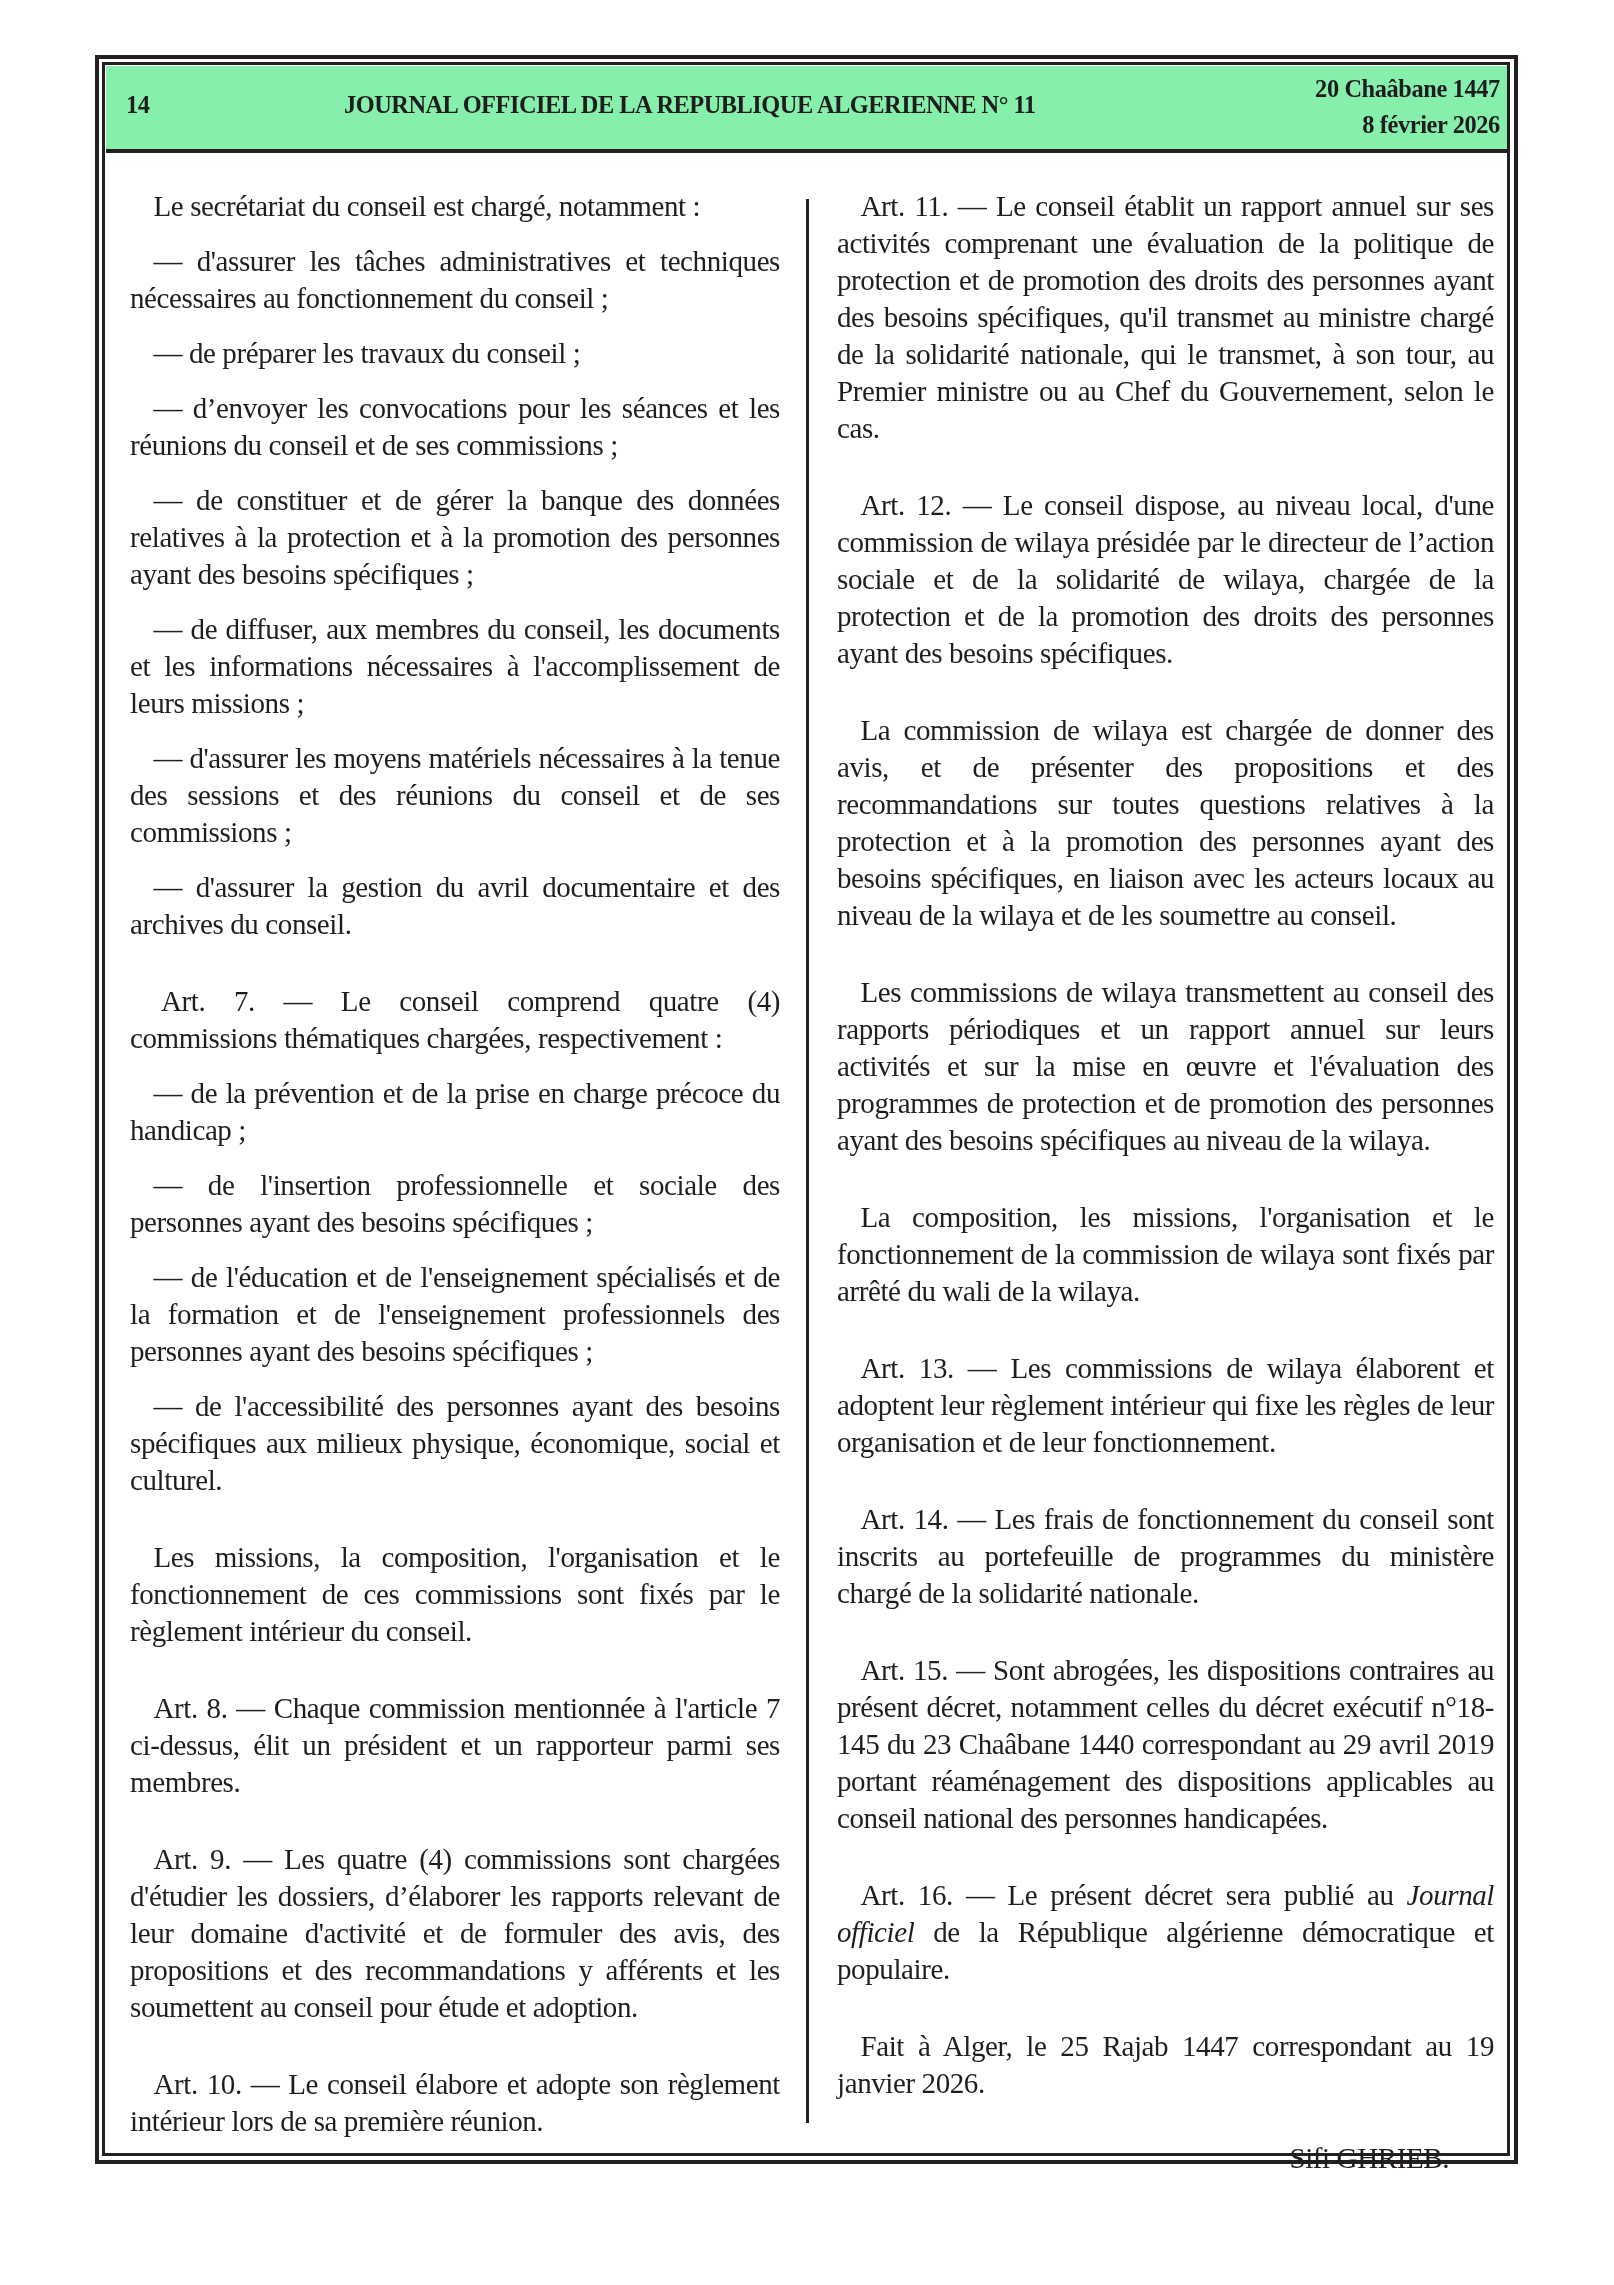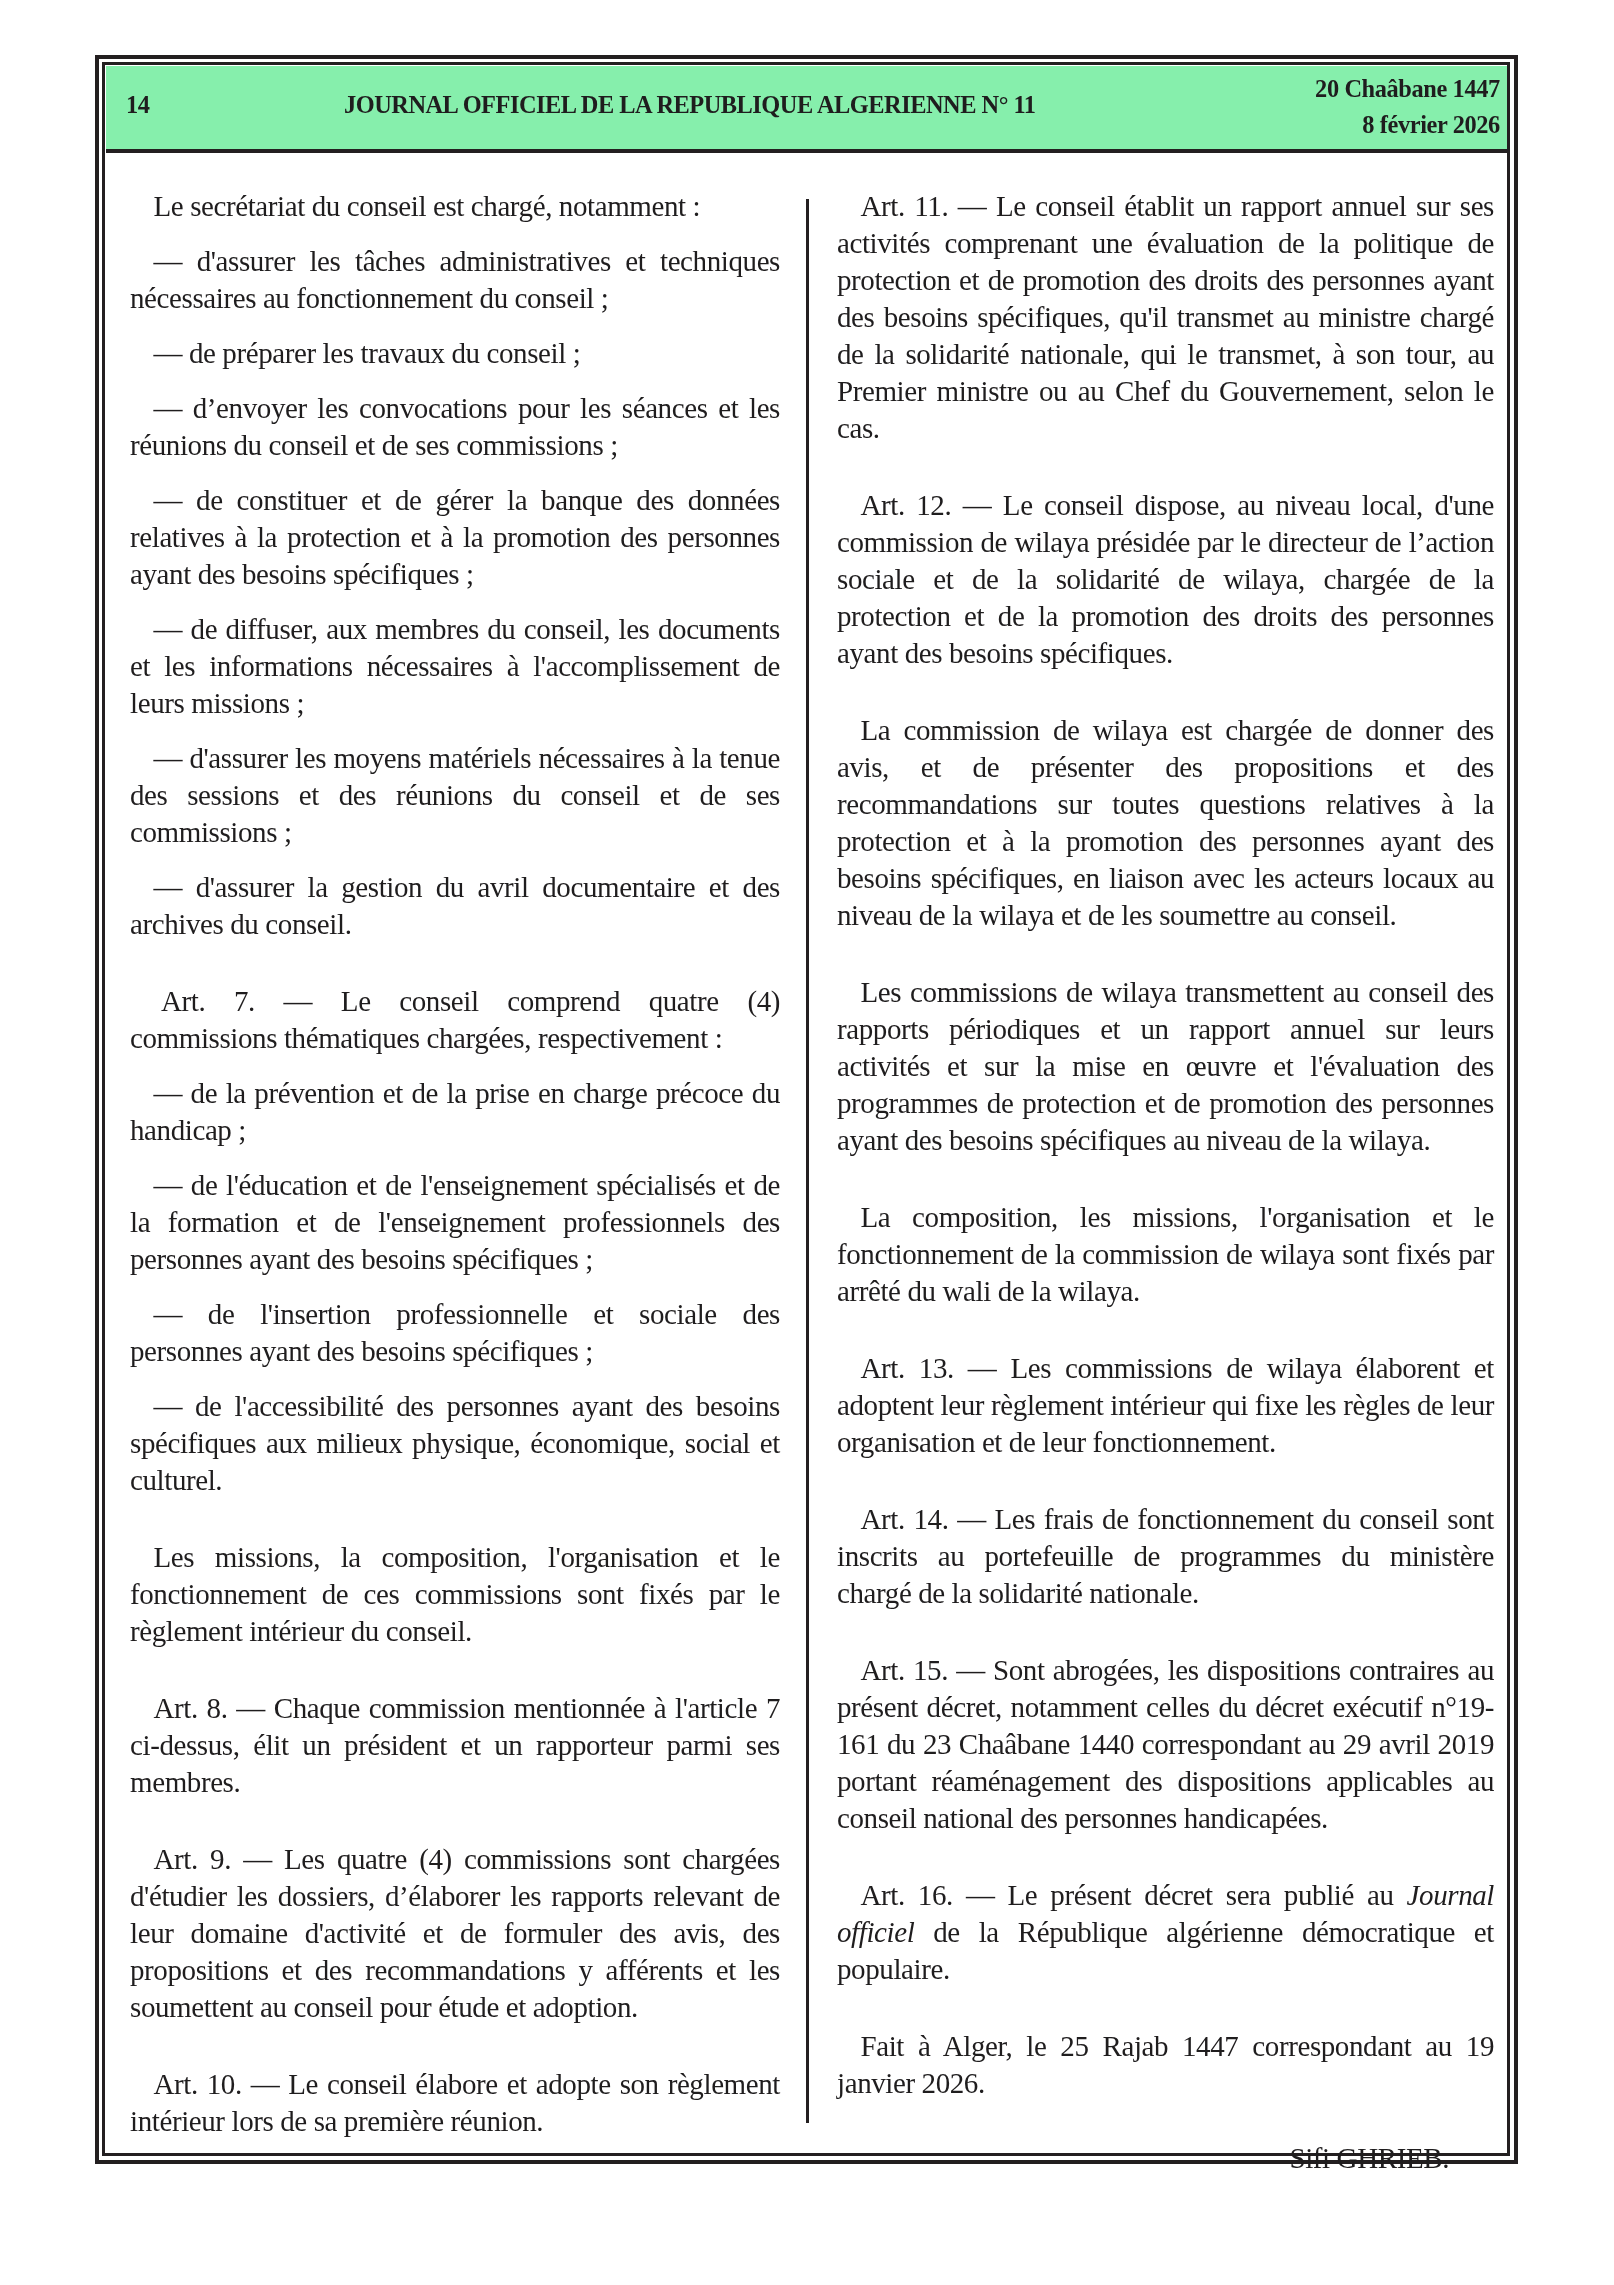--- a/index.html
+++ b/index.html
@@ -46,37 +46,37 @@
   <p class="first">Le secrétariat du conseil est chargé, notamment :</p>
   <p class="item">— d'assurer les tâches administratives et techniques nécessaires au fonctionnement du conseil ;</p>
   <p class="item">— de préparer les travaux du conseil ;</p>
   <p class="item">— d’envoyer les convocations pour les séances et les réunions du conseil et de ses commissions ;</p>
   <p class="item">— de constituer et de gérer la banque des données relatives à la protection et à la promotion des personnes ayant des besoins spécifiques ;</p>
   <p class="item">— de diffuser, aux membres du conseil, les documents et les informations nécessaires à l'accomplissement de leurs missions ;</p>
   <p class="item">— d'assurer les moyens matériels nécessaires à la tenue des sessions et des réunions du conseil et de ses commissions ;</p>
   <p class="item">— d'assurer la gestion du avril documentaire et des archives du conseil.</p>
   <p class="art art-indent">Art. 7. — Le conseil comprend quatre (4) commissions thématiques chargées, respectivement :</p>
   <p class="item">— de la prévention et de la prise en charge précoce du handicap ;</p>
+  <p class="item">— de l'insertion professionnelle et sociale des personnes ayant des besoins spécifiques ;</p>
   <p class="item">— de l'éducation et de l'enseignement spécialisés et de la formation et de l'enseignement professionnels des personnes ayant des besoins spécifiques ;</p>
-  <p class="item">— de l'insertion professionnelle et sociale des personnes ayant des besoins spécifiques ;</p>
   <p class="item">— de l'accessibilité des personnes ayant des besoins spécifiques aux milieux physique, économique, social et culturel.</p>
   <p class="para">Les missions, la composition, l'organisation et le fonctionnement de ces commissions sont fixés par le règlement intérieur du conseil.</p>
   <p class="art">Art. 8. — Chaque commission mentionnée à l'article 7 ci-dessus, élit un président et un rapporteur parmi ses membres.</p>
   <p class="art">Art. 9. — Les quatre (4) commissions sont chargées d'étudier les dossiers, d’élaborer les rapports relevant de leur domaine d'activité et de formuler des avis, des propositions et des recommandations y afférents et les soumettent au conseil pour étude et adoption.</p>
   <p class="art">Art. 10. — Le conseil élabore et adopte son règlement intérieur lors de sa première réunion.</p>
 </div>
 
 <div class="divider"></div>
 
 <div class="col col-right">
   <p class="first">Art. 11. — Le conseil établit un rapport annuel sur ses activités comprenant une évaluation de la politique de protection et de promotion des droits des personnes ayant des besoins spécifiques, qu'il transmet au ministre chargé de la solidarité nationale, qui le transmet, à son tour, au Premier ministre ou au Chef du Gouvernement, selon le cas.</p>
   <p class="art">Art. 12. — Le conseil dispose, au niveau local, d'une commission de wilaya présidée par le directeur de l’action sociale et de la solidarité de wilaya, chargée de la protection et de la promotion des droits des personnes ayant des besoins spécifiques.</p>
   <p class="para">La commission de wilaya est chargée de donner des avis, et de présenter des propositions et des recommandations sur toutes questions relatives à la protection et à la promotion des personnes ayant des besoins spécifiques, en liaison avec les acteurs locaux au niveau de la wilaya et de les soumettre au conseil.</p>
   <p class="para">Les commissions de wilaya transmettent au conseil des rapports périodiques et un rapport annuel sur leurs activités et sur la mise en œuvre et l'évaluation des programmes de protection et de promotion des personnes ayant des besoins spécifiques au niveau de la wilaya.</p>
   <p class="para">La composition, les missions, l'organisation et le fonctionnement de la commission de wilaya sont fixés par arrêté du wali de la wilaya.</p>
   <p class="art">Art. 13. — Les commissions de wilaya élaborent et adoptent leur règlement intérieur qui fixe les règles de leur organisation et de leur fonctionnement.</p>
   <p class="art">Art. 14. — Les frais de fonctionnement du conseil sont inscrits au portefeuille de programmes du ministère chargé de la solidarité nationale.</p>
-  <p class="art">Art. 15. — Sont abrogées, les dispositions contraires au présent décret, notamment celles du décret exécutif n°19-161 du 23 Chaâbane 1440 correspondant au 29 avril 2019 portant réaménagement des dispositions applicables au conseil national des personnes handicapées.</p>
+  <p class="art">Art. 15. — Sont abrogées, les dispositions contraires au présent décret, notamment celles du décret exécutif n°18-145 du 23 Chaâbane 1440 correspondant au 29 avril 2019 portant réaménagement des dispositions applicables au conseil national des personnes handicapées.</p>
   <p class="art"><span>Art. 16. — Le présent décret sera publié au </span><em>Journal officiel</em><span> de la République algérienne démocratique et populaire.</span></p>
   <p class="para">Fait à Alger, le 25 Rajab 1447 correspondant au 19 janvier 2026.</p>
   <p class="sig">Sifi GHRIEB.</p>
 </div>
 
 
 </body></html>

